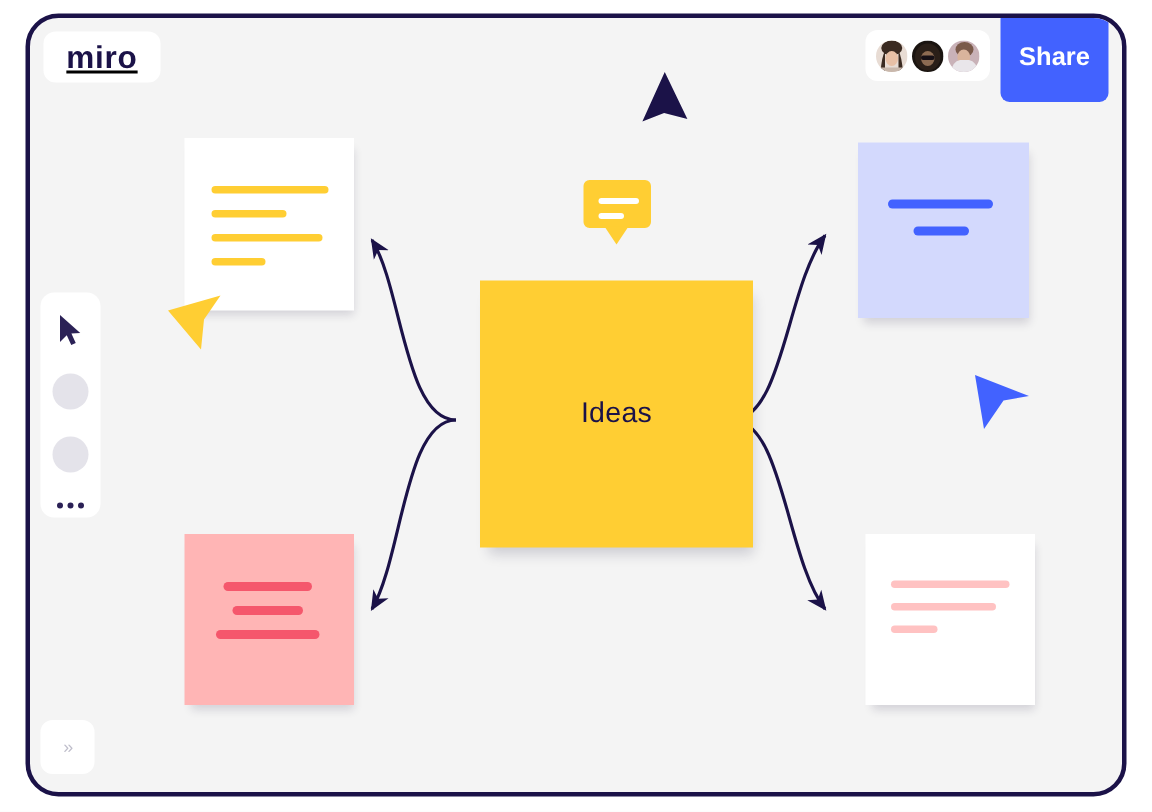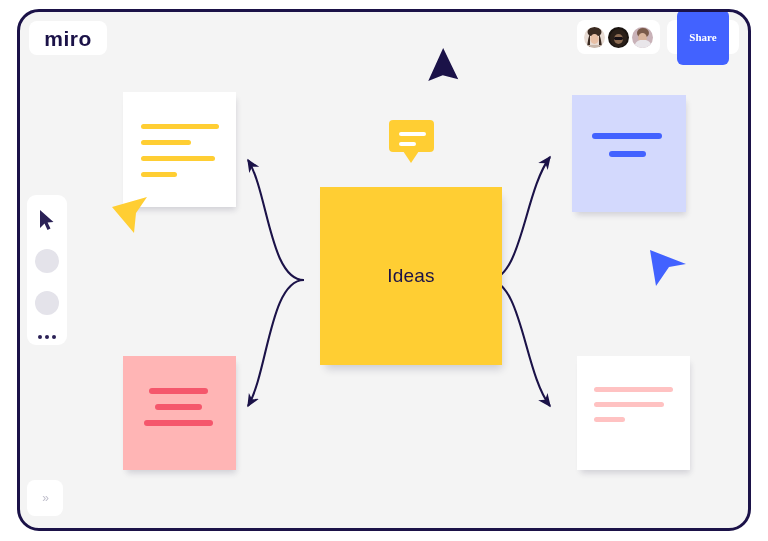--- a/index.html
+++ b/index.html
@@ -24,21 +24,21 @@
     background:#F4F4F4;
     overflow:hidden;
   }
 
   
   .logo-chip{
     position:absolute; left:9px; top:9px;
     width:78px; height:34px;
     background:#ffffff;
     border-radius:8px;
-    display:flex; align-items:center; justify-content:center;
+    display:flex; align-items:center; justify-content:center;text-decoration:underline;
   }
   .logo-chip .logo-text{
     color:#1B1248;
     font-size:21px;
     font-weight:bold;
     letter-spacing:0.5px;
     line-height:1;
   }
 
   
@@ -62,27 +62,27 @@
   .share-chip{
     position:absolute; right:9px; top:8px;
     height:34px; width:72px;
     background:#ffffff;
     border-radius:8px;
     display:flex; align-items:center; justify-content:center;
   }
   .share-btn{
     background:#4262FF;
     color:#ffffff;
-    font-size:11px;
+    font-size:17px;
     font-weight:bold;
     border:none;
     border-radius:6px;
     padding:22px 12px;
     cursor:pointer;
-    font-family:Liberation Serif, serif;
+    font-family:Liberation Sans, sans-serif;
     line-height:1;
   }
 
   
   .toolbar{
     position:absolute; left:7px; top:183px;
     width:40px; height:150px;
     background:#ffffff;
     border-radius:9px;
     display:flex; flex-direction:column;

